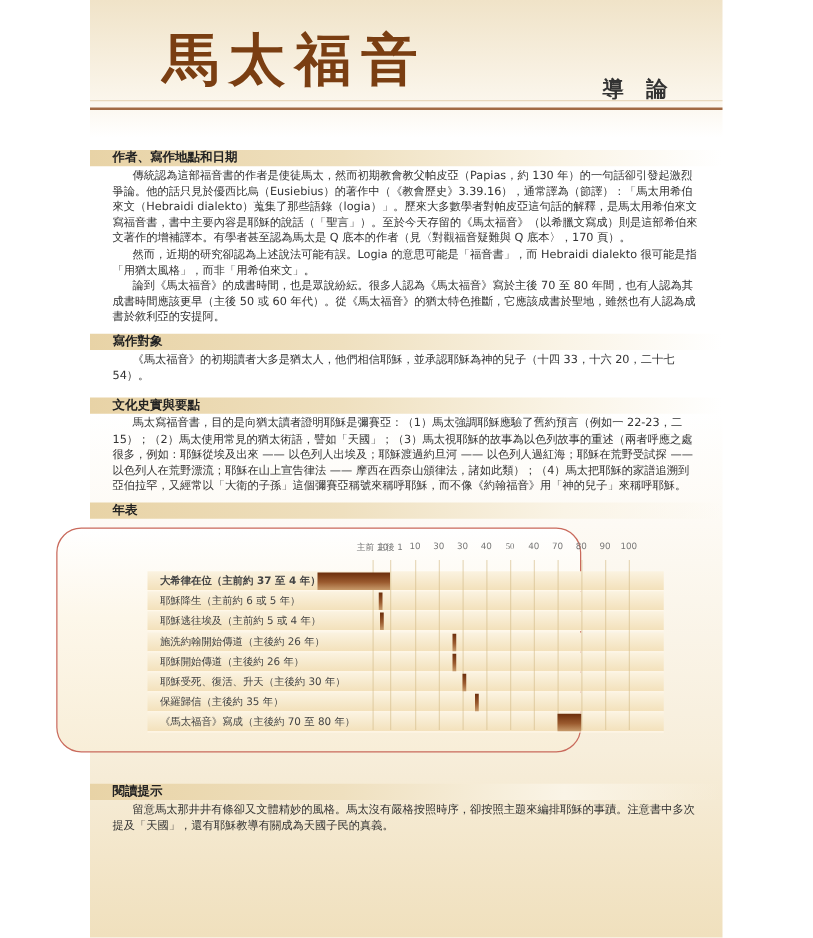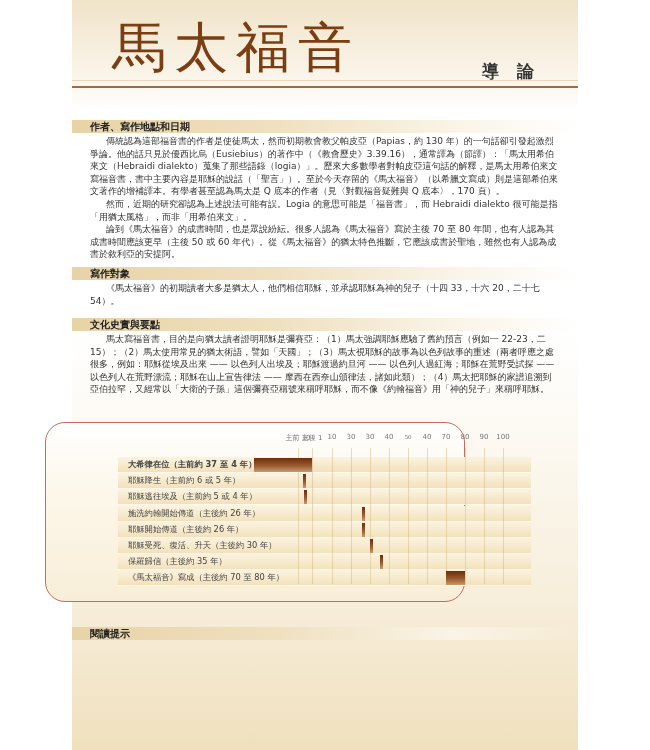--- a/index.html
+++ b/index.html
@@ -5,21 +5,21 @@
     html, body { margin: 0; padding: 0; }
     body {
       width: 650px; height: 750px; background: #ffffff; position: relative; overflow: hidden;
       font-family: "DejaVu Sans", sans-serif;
     }
     .page {
       position: absolute; left: 72px; top: 0; width: 506px; height: 750px;
       background: linear-gradient(to bottom, #f0e3c8 0px, #fbf6ec 80px, #ffffff 110px, #ffffff 330px, #fdfaf4 420px, #f7eedb 600px, #f0e0bd 750px);
     }
     .title {
-      position: absolute; left: 40px; top: 18px; font-size: 54px; font-weight: normal;
+      position: absolute; left: 58px; top: 18px; font-size: 45px; font-weight: bold;
       color: #7a3e12; letter-spacing: 8px; line-height: 60px;
       font-family: "DejaVu Sans", sans-serif;
     }
     .subtitle {
       position: absolute; right: 38px; top: 60px; font-size: 17px; font-weight: bold;
       color: #333; letter-spacing: 6px;
     }
     .rule1 { position: absolute; left: 0; top: 80px; width: 506px; height: 1px; background: #e9d8bc; }
     .rule2 { position: absolute; left: 0; top: 86px; width: 506px; height: 2px; background: #a26a44; }
 
@@ -74,20 +74,23 @@
   <div class="section-head" style="top:267px">
     <span>寫作對象</span>
   </div>
   <p class="para" style="top:282px">《馬太福音》的初期讀者大多是猶太人，他們相信耶穌，並承認耶穌為神的兒子（十四 33，十六 20，二十七 54）。</p>
 
   <div class="section-head" style="top:318px">
     <span>文化史實與要點</span>
   </div>
   <p class="para" style="top:333px">馬太寫福音書，目的是向猶太讀者證明耶穌是彌賽亞：（1）馬太強調耶穌應驗了舊約預言（例如一 22-23，二 15）；（2）馬太使用常見的猶太術語，譬如「天國」；（3）馬太視耶穌的故事為以色列故事的重述（兩者呼應之處很多，例如：耶穌從埃及出來 —— 以色列人出埃及；耶穌渡過約旦河 —— 以色列人過紅海；耶穌在荒野受試探 —— 以色列人在荒野漂流；耶穌在山上宣告律法 —— 摩西在西奈山頒律法，諸如此類）；（4）馬太把耶穌的家譜追溯到亞伯拉罕，又經常以「大衛的子孫」這個彌賽亞稱號來稱呼耶穌，而不像《約翰福音》用「神的兒子」來稱呼耶穌。</p>
 
+  <div class="section-head" style="top:402px">
+    <span>年表</span>
+  </div>
 </div>
 
 <div class="tl-box"></div>
 <div id="tl-layer">
     <div class="tl-row" style="left: 118px; top: 457px; width: 413px; font-weight: bold;">
       <span class="tl-label">大希律在位（主前約 37 至 4 年）</span>
     </div>
     <div class="tl-row" style="left: 118px; top: 473.2px; width: 413px;">
       <span class="tl-label">耶穌降生（主前約 6 或 5 年）</span>
     </div>
@@ -142,13 +145,14 @@
     <div class="bar" style="left: 362.4px; width: 3px; top: 522.8px;"></div>
     <div class="bar" style="left: 370px; width: 3px; top: 539px;"></div>
     <div class="bar" style="left: 379.5px; width: 3px; top: 555.2px;"></div>
     <div class="bar" style="left: 446px; width: 19px; top: 571.4px;"></div>
   </div>
 
 <div style="position:absolute;left:72px;top:0;width:506px;height:750px;pointer-events:none;">
   <div class="section-head" style="top:627px">
     <span>閱讀提示</span>
   </div>
+  <p class="para" style="top:642px">留意馬太那井井有條卻又文體精妙的風格。馬太沒有嚴格按照時序，卻按照主題來編排耶穌的事蹟。注意書中多次提及「天國」，還有耶穌教導有關成為天國子民的真義。</p>
 </div>
 
 </body></html>

